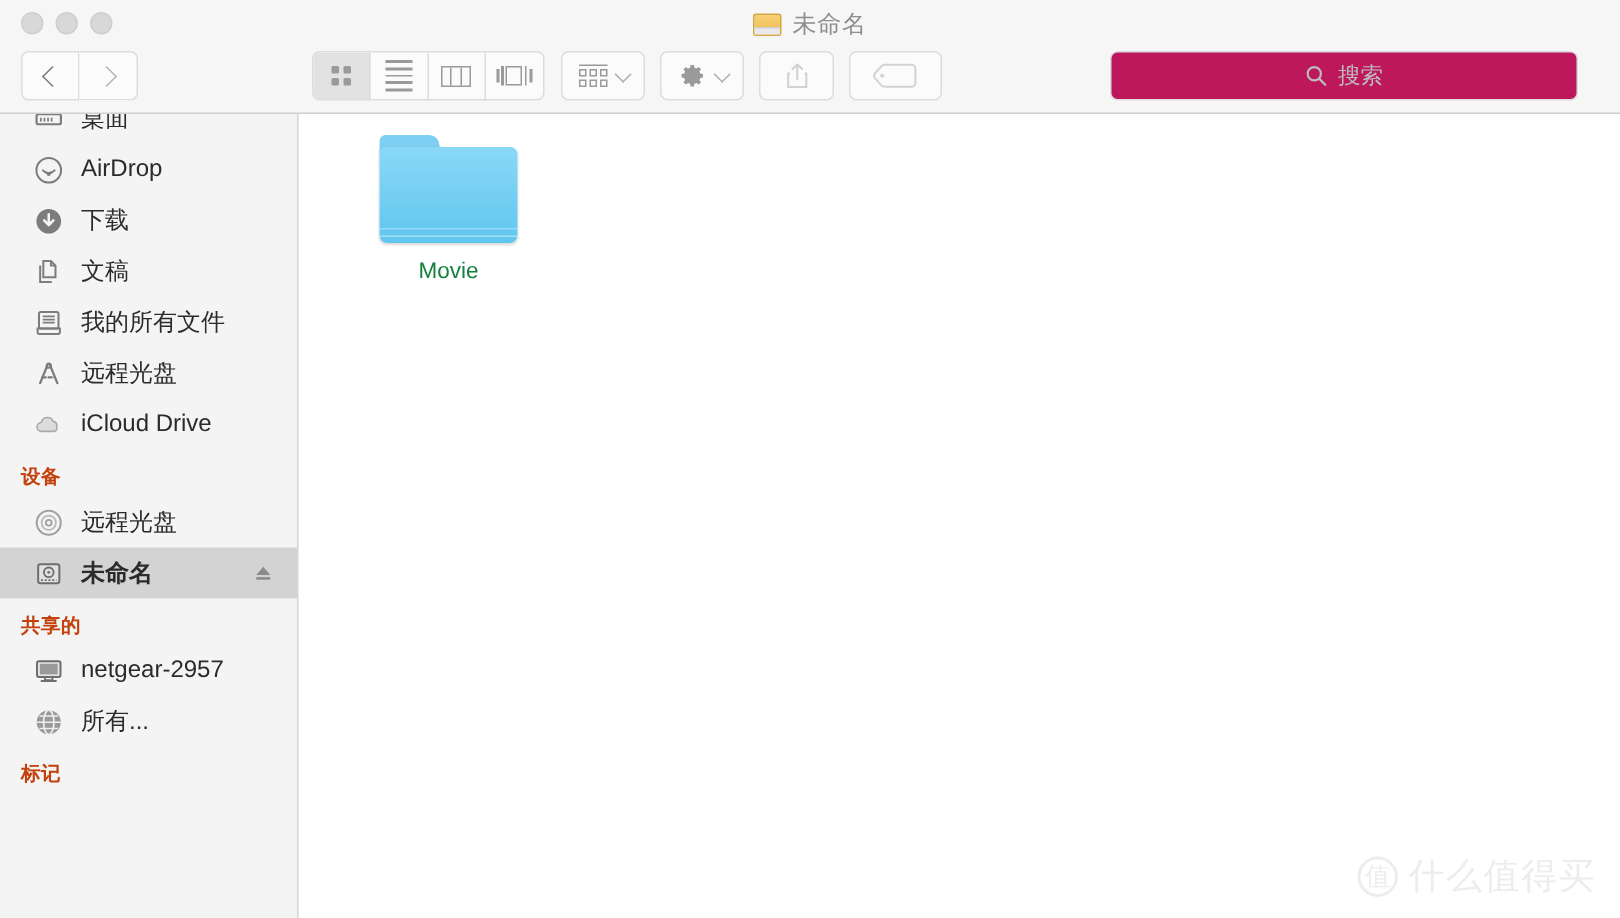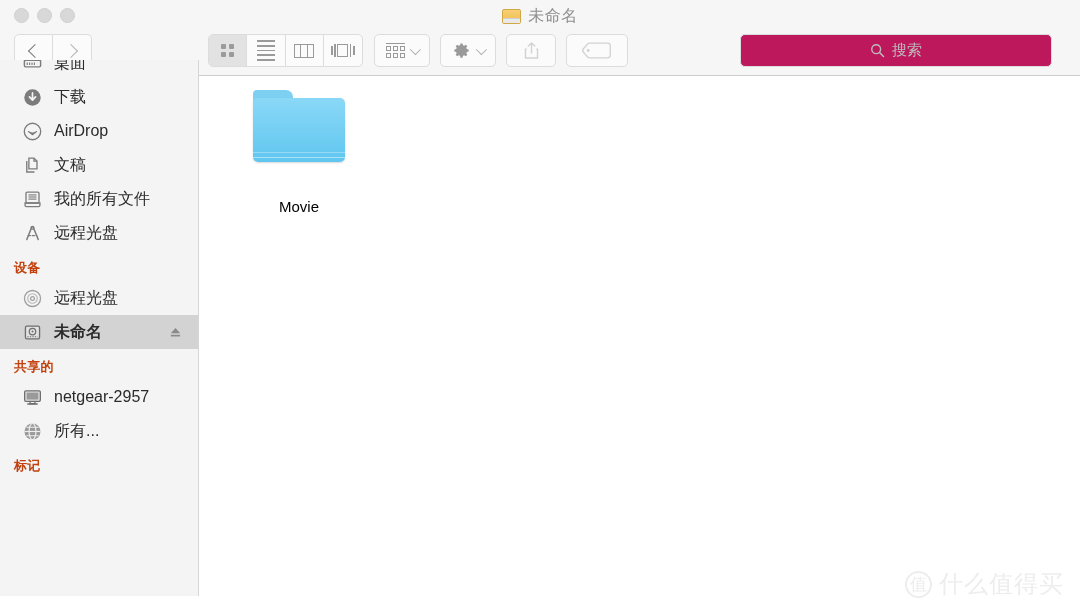--- a/index.html
+++ b/index.html
@@ -224,21 +224,21 @@
     gap: 7px;
   }
   #search-placeholder {
     font-size: 15px;
     color: #bdbdbd;
   }
 
   
   #sidebar {
     position: absolute;
-    top: 60px;
+    top: 76px;
     left: 0;
     width: 199px;
     height: 536px;
     background: #f4f4f5;
     border-right: 1px solid #d6d6d6;
     box-sizing: border-box;
     overflow: hidden;
   }
   #sidebar-scroll {
     position: absolute;
@@ -336,23 +336,22 @@
   }
   .folder-body::before {
     content: "";
     position: absolute;
     left: 0; right: 0; bottom: 9px;
     height: 1px;
     background: rgba(255,255,255,0.32);
   }
   .file-label {
     font-size: 15px;
-    color: #000000;
+    color: #15803d;
     text-align: left;
-    margin-top: 26px;
   }
 
   
   #watermark {
     position: absolute;
     right: 16px;
     bottom: 12px;
     display: flex;
     align-items: center;
     gap: 7px;
@@ -515,37 +514,37 @@
             <line x1="10.5" y1="10" x2="10.5" y2="12.5" stroke="#7c7c7c" stroke-width="1.2"></line>
             <line x1="13" y1="10" x2="13" y2="12.5" stroke="#7c7c7c" stroke-width="1.2"></line>
           </svg>
         </span>
         <span class="sb-label">桌面</span>
       </div>
 
       <div class="sb-item">
         <span class="sb-ico">
           <svg width="21" height="21" viewBox="0 0 22 22">
-            <circle cx="11" cy="11" r="8.6" fill="#7c7c7c"></circle>
-            <path d="M11 6.2v7.2M7.8 10.4L11 13.7l3.2-3.3" fill="none" stroke="#f4f4f5" stroke-width="1.8" stroke-linecap="round" stroke-linejoin="round"></path>
-          </svg>
-        </span>
-        <span class="sb-label">下载</span>
-      </div>
-
-      <div class="sb-item">
-        <span class="sb-ico">
-          <svg width="21" height="21" viewBox="0 0 22 22">
             <circle cx="11" cy="11" r="8.6" fill="none" stroke="#7c7c7c" stroke-width="1.4"></circle>
             <path d="M6.9 13.9a5.6 5.6 0 018.2 0" fill="none" stroke="#7c7c7c" stroke-width="1.4" stroke-linecap="round" transform="rotate(180 11 12.5)"></path>
             <path d="M8.6 13.4a3.2 3.2 0 014.8 0" fill="none" stroke="#7c7c7c" stroke-width="1.3" stroke-linecap="round" transform="rotate(180 11 12.8)"></path>
             <circle cx="11" cy="13.6" r="1.4" fill="#7c7c7c"></circle>
           </svg>
         </span>
         <span class="sb-label">AirDrop</span>
+      </div>
+
+      <div class="sb-item">
+        <span class="sb-ico">
+          <svg width="21" height="21" viewBox="0 0 22 22">
+            <circle cx="11" cy="11" r="8.6" fill="#7c7c7c"></circle>
+            <path d="M11 6.2v7.2M7.8 10.4L11 13.7l3.2-3.3" fill="none" stroke="#f4f4f5" stroke-width="1.8" stroke-linecap="round" stroke-linejoin="round"></path>
+          </svg>
+        </span>
+        <span class="sb-label">下载</span>
       </div>
 
       <div class="sb-item">
         <span class="sb-ico">
           <svg width="21" height="21" viewBox="0 0 22 22">
             <path d="M7.2 3.2h5.3l3.2 3.2v8.1H7.2z" fill="none" stroke="#7c7c7c" stroke-width="1.4"></path>
             <path d="M12.5 3.2v3.2h3.2" fill="none" stroke="#7c7c7c" stroke-width="1.3"></path>
             <path d="M5 6.2v11.6h8.1" fill="none" stroke="#7c7c7c" stroke-width="1.4"></path>
           </svg>
         </span>
@@ -570,20 +569,28 @@
           <svg width="21" height="21" viewBox="0 0 22 22">
             <path d="M5 17.2L10.2 4.4" stroke="#7c7c7c" stroke-width="1.6" stroke-linecap="round"></path>
             <path d="M17 17.2L11.8 4.4" stroke="#7c7c7c" stroke-width="1.6" stroke-linecap="round"></path>
             <path d="M6.6 13.2h8.8" stroke="#7c7c7c" stroke-width="1.5" stroke-linecap="round" stroke-dasharray="2.3 1.9"></path>
             <circle cx="11" cy="5" r="1.5" fill="none" stroke="#7c7c7c" stroke-width="1.3"></circle>
           </svg>
         </span>
         <span class="sb-label">远程光盘</span>
       </div>
 
+      <div class="sb-item">
+        <span class="sb-ico">
+          <svg width="21" height="21" viewBox="0 0 22 22">
+            <path d="M6 15.3a3.1 3.1 0 01-.25-6.2A4.3 4.3 0 0114 8.3a2.8 2.8 0 012.5 3.9 2.5 2.5 0 01-1.6 3.1z" fill="#dcdcdc" stroke="#a8a8a8" stroke-width="1.1" stroke-linejoin="round"></path>
+          </svg>
+        </span>
+        <span class="sb-label">iCloud Drive</span>
+      </div>
 
       <div class="sb-section-head">设备</div>
 
       <div class="sb-item">
         <span class="sb-ico">
           <svg width="21" height="21" viewBox="0 0 22 22">
             <circle cx="11" cy="11" r="8.4" fill="none" stroke="#a0a0a0" stroke-width="1.4"></circle>
             <circle cx="11" cy="11" r="5" fill="none" stroke="#b8b8b8" stroke-width="1.2"></circle>
             <circle cx="11" cy="11" r="2" fill="none" stroke="#a0a0a0" stroke-width="1.3"></circle>
           </svg>

